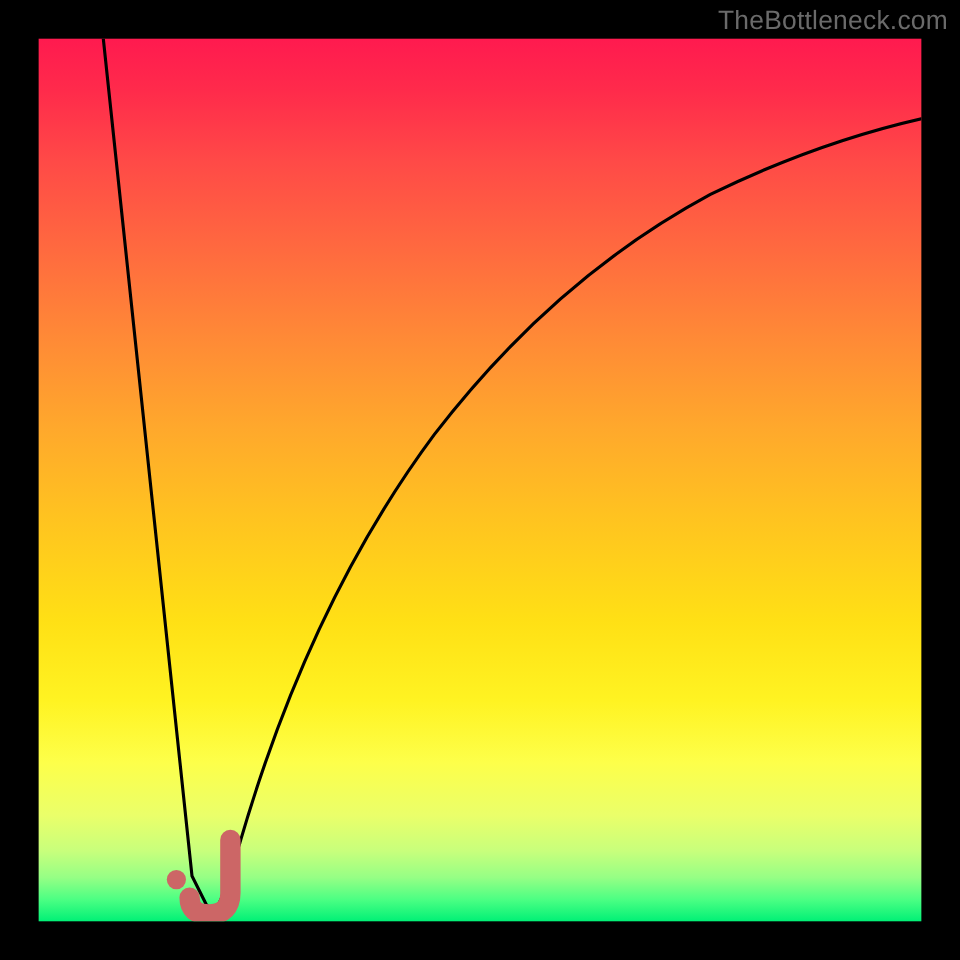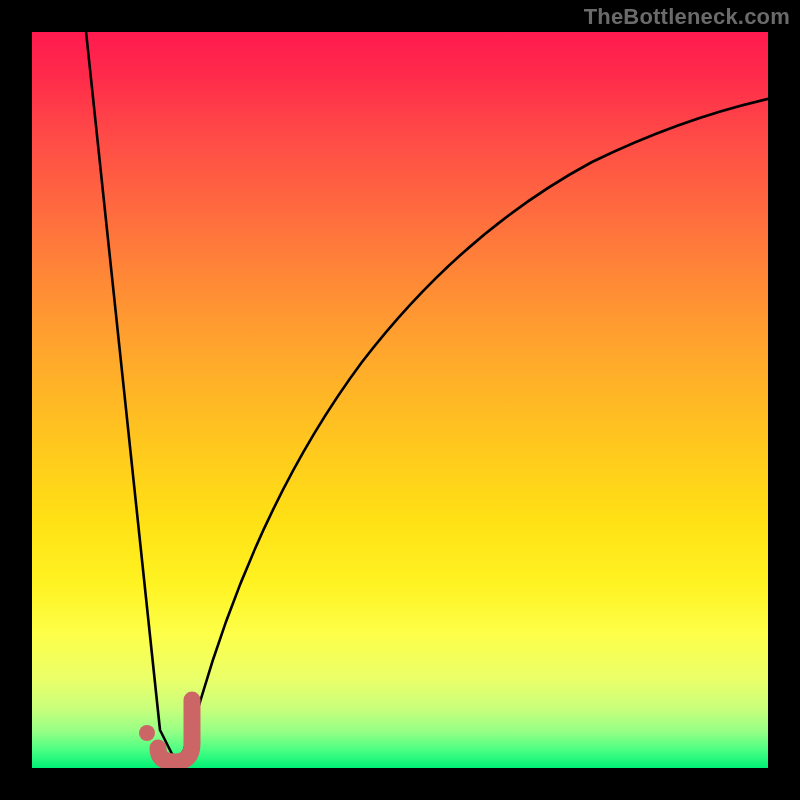--- a/index.html
+++ b/index.html
@@ -44,21 +44,21 @@
       #96ff85 95%,
       #4cff83 97.5%,
       #00f076 100%);
   }
   .watermark {
     position: absolute;
     top: 4px;
     right: 10px;
     color: #6a6a6a;
     font-size: 22px;
-    font-weight: 700;
+    font-weight: 400;
     letter-spacing: 0.2px;
     user-select: none;
   }
   svg.curve {
     position: absolute;
     left: 0; top: 0;
     width: 100%; height: 100%;
   }
 </style>
 </head>

